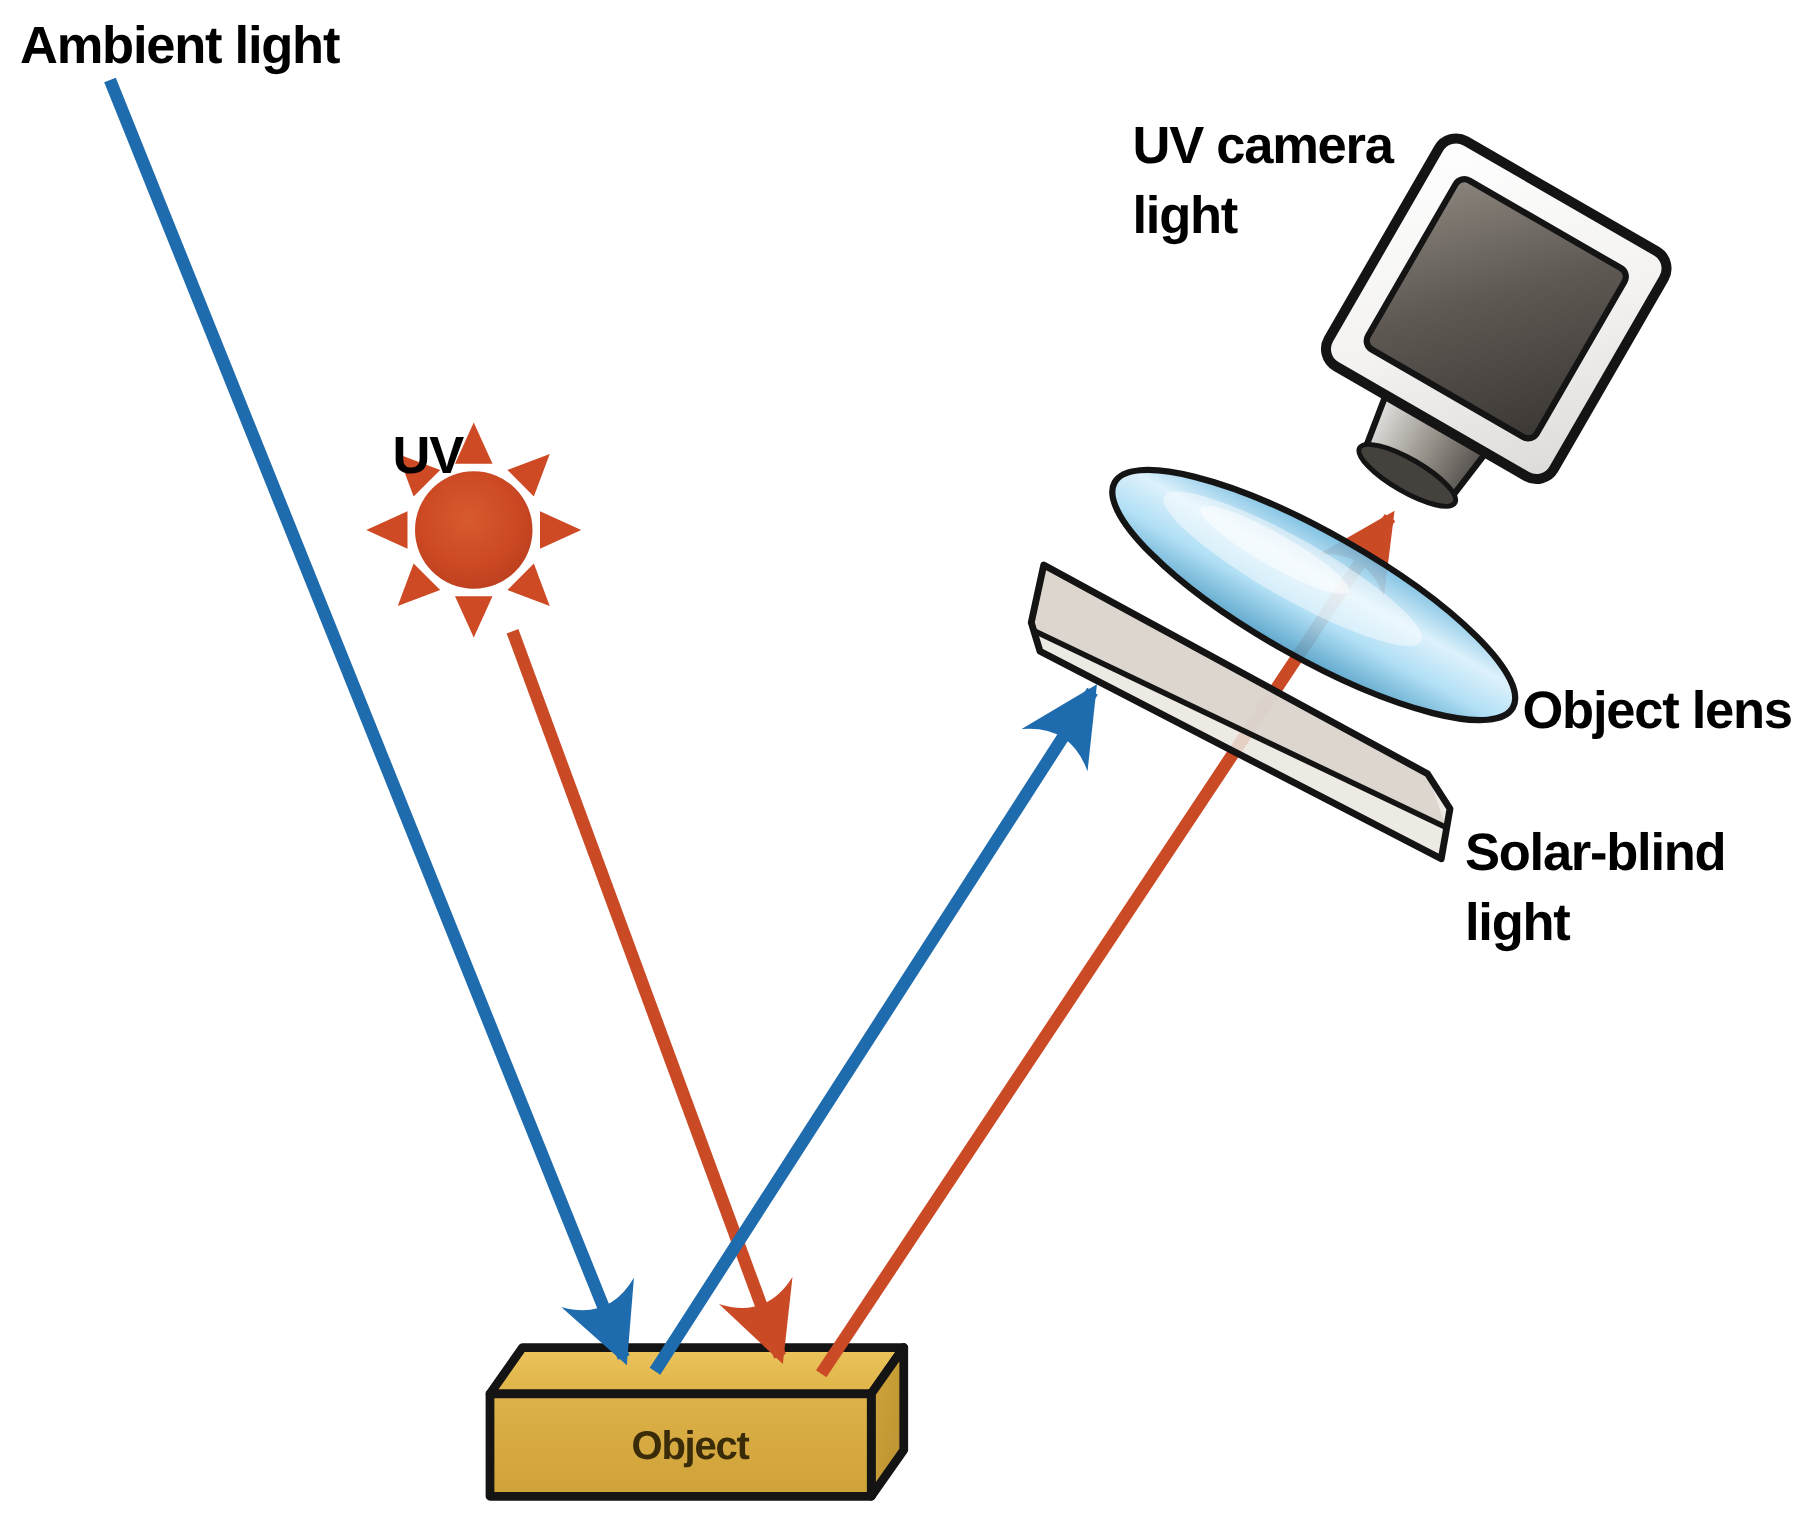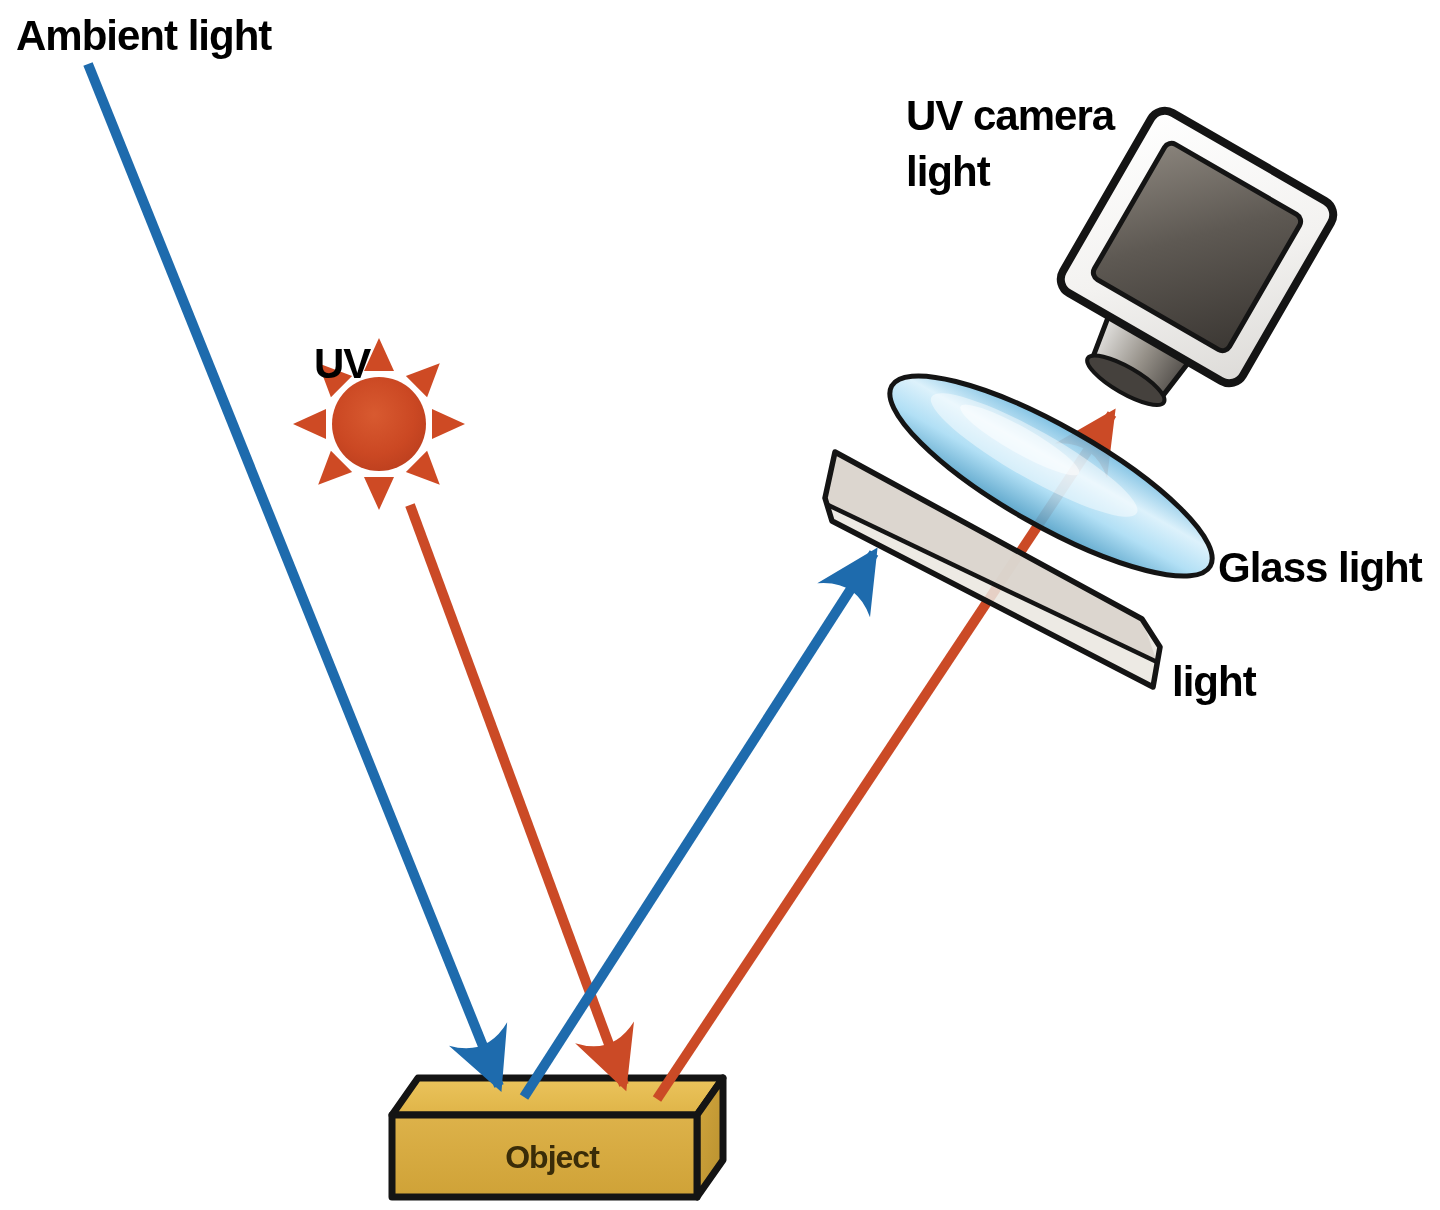--- a/index.html
+++ b/index.html
@@ -150,21 +150,22 @@
 
   <div class="lbl" style="left:16px;top:8px;">Ambient light</div>
 
   <div class="lbl" style="left:314px;top:288px;margin-top:48px;">UV</div>
 
   <div class="lbl" style="left:906px;top:88px;">
     <div>UV camera</div>
     <div>light</div>
   </div>
 
-  <div class="lbl" style="left:1218px;top:540px;">Glass light</div>
+  <div class="lbl" style="left:1218px;top:540px;">Object lens</div>
 
   <div class="lbl" style="left:1172px;top:654px;">
+    <div>Solar-blind</div>
     <div>light</div>
   </div>
 
   <div class="lbl-object" style="left:552px;top:1157px;">Object</div>
 
 </div>
 
 </body></html>

